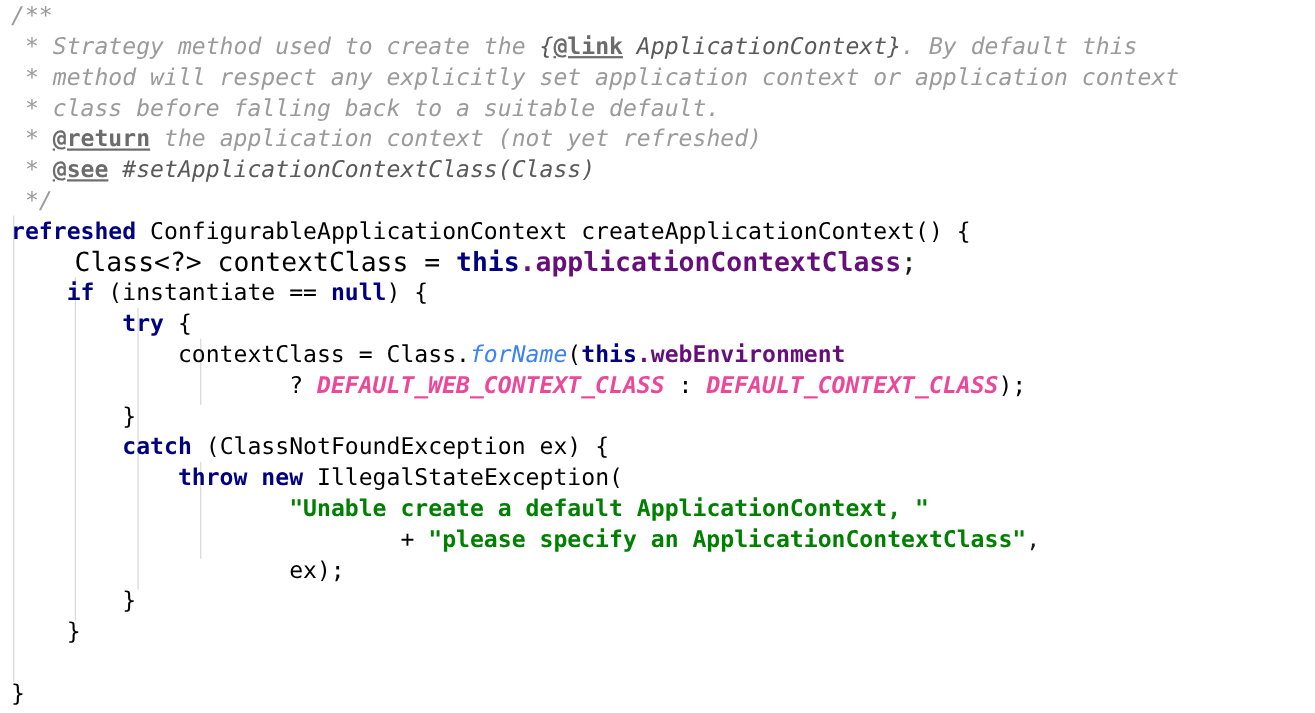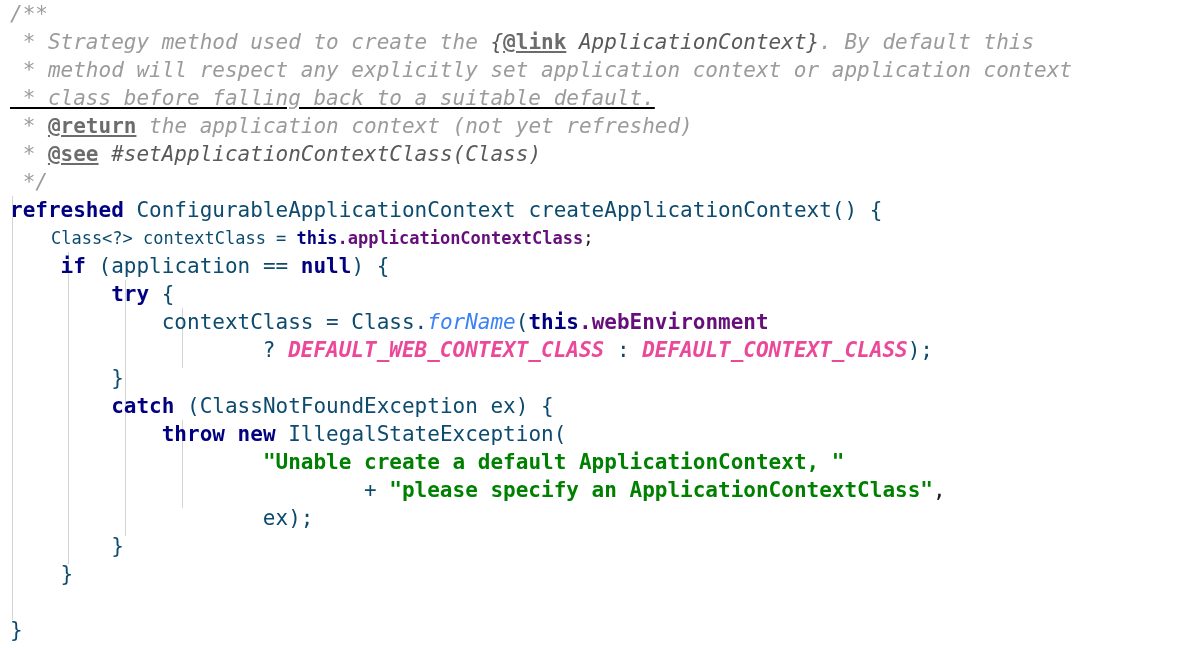--- a/index.html
+++ b/index.html
@@ -43,21 +43,21 @@
     left: 10px;
     height: 28px;
     line-height: 28px;
     white-space: pre;
     font-size: 21px;
     font-family: "DejaVu Sans Mono", "Liberation Mono", monospace;
     letter-spacing: 0px;
   }
 
   
-  .t-plain    { color: #0c4a6e; }
+  .t-plain    { color: #000000; }
   .t-punct    { color: #1a1a1a; }
   .t-keyword  { color: #000080; font-weight: bold; }
   .t-field    { color: #660e7a; font-weight: bold; }
   .t-static   { color: #ec4899; font-weight: bold; font-style: italic; }
   .t-string   { color: #008000; font-weight: bold; }
   .t-method   { color: #3b82f6; font-style: italic; }
   .t-comment  { color: #9b9b9b; font-style: italic; }
   .t-doctag   { color: #6c6c6c; font-weight: bold; text-decoration: underline; }
   .t-docref   { color: #5a5a5a; font-style: italic; }
 </style>
@@ -69,27 +69,27 @@
       <div class="indent-guide" style="left: 12px; top: 196px; height: 424px; background: rgb(212, 212, 212);"></div>
       <div class="indent-guide" style="left: 68px; top: 252px; height: 312px; background: rgb(212, 212, 212);"></div>
       <div class="indent-guide" style="left: 125px; top: 280px; height: 256px; background: rgb(212, 212, 212);"></div>
       <div class="indent-guide" style="left: 182px; top: 308px; height: 60px; background: rgb(212, 212, 212);"></div>
       <div class="indent-guide" style="left: 182px; top: 420px; height: 88px; background: rgb(212, 212, 212);"></div>
     </div>
   <div id="code-surface">
       <div class="code-line" style="top: 0px; font-size: 21px;"><span class="t-comment">/**</span></div>
       <div class="code-line" style="top: 28px; font-size: 21px;"><span class="t-comment"> * Strategy method used to create the </span><span class="t-docref">{</span><span class="t-doctag">@link</span><span class="t-docref"> ApplicationContext}</span><span class="t-comment">. By default this</span></div>
       <div class="code-line" style="top: 56px; font-size: 21px;"><span class="t-comment"> * method will respect any explicitly set application context or application context</span></div>
-      <div class="code-line" style="top: 84px; font-size: 21px; text-decoration: underline;"><span class="t-comment"> * class before falling back to a suitable default.</span></div>
+      <div class="code-line" style="top: 84px; font-size: 21px;"><span class="t-comment"> * class before falling back to a suitable default.</span></div>
       <div class="code-line" style="top: 112px; font-size: 21px;"><span class="t-comment"> * </span><span class="t-doctag">@return</span><span class="t-comment"> the application context (not yet refreshed)</span></div>
       <div class="code-line" style="top: 140px; font-size: 21px;"><span class="t-comment"> * </span><span class="t-doctag">@see</span><span class="t-docref"> #setApplicationContextClass(Class)</span></div>
       <div class="code-line" style="top: 168px; font-size: 21px;"><span class="t-comment"> */</span></div>
       <div class="code-line" style="top: 196px; font-size: 21px;"><span class="t-keyword">refreshed</span><span class="t-plain"> ConfigurableApplicationContext createApplicationContext() {</span></div>
-      <div class="code-line" style="top: 224px; font-size: 17px;"><span class="t-plain">    Class&lt;?&gt; contextClass = </span><span class="t-keyword">this</span><span class="t-field">.</span><span class="t-field">applicationContextClass</span><span class="t-punct">;</span></div>
-      <div class="code-line" style="top: 252px; font-size: 21px;"><span class="t-plain">    </span><span class="t-keyword">if</span><span class="t-plain"> (application == </span><span class="t-keyword">null</span><span class="t-plain">) {</span></div>
+      <div class="code-line" style="top: 224px; font-size: 24px;"><span class="t-plain">    Class&lt;?&gt; contextClass = </span><span class="t-keyword">this</span><span class="t-field">.</span><span class="t-field">applicationContextClass</span><span class="t-punct">;</span></div>
+      <div class="code-line" style="top: 252px; font-size: 21px;"><span class="t-plain">    </span><span class="t-keyword">if</span><span class="t-plain"> (instantiate == </span><span class="t-keyword">null</span><span class="t-plain">) {</span></div>
       <div class="code-line" style="top: 280px; font-size: 21px;"><span class="t-plain">        </span><span class="t-keyword">try</span><span class="t-plain"> {</span></div>
       <div class="code-line" style="top: 308px; font-size: 21px;"><span class="t-plain">            contextClass = Class.</span><span class="t-method">forName</span><span class="t-plain">(</span><span class="t-keyword">this</span><span class="t-field">.</span><span class="t-field">webEnvironment</span></div>
       <div class="code-line" style="top: 336px; font-size: 21px;"><span class="t-plain">                    ? </span><span class="t-static">DEFAULT_WEB_CONTEXT_CLASS</span><span class="t-plain"> : </span><span class="t-static">DEFAULT_CONTEXT_CLASS</span><span class="t-plain">);</span></div>
       <div class="code-line" style="top: 364px; font-size: 21px;"><span class="t-plain">        }</span></div>
       <div class="code-line" style="top: 392px; font-size: 21px;"><span class="t-plain">        </span><span class="t-keyword">catch</span><span class="t-plain"> (ClassNotFoundException ex) {</span></div>
       <div class="code-line" style="top: 420px; font-size: 21px;"><span class="t-plain">            </span><span class="t-keyword">throw</span><span class="t-plain"> </span><span class="t-keyword">new</span><span class="t-plain"> IllegalStateException(</span></div>
       <div class="code-line" style="top: 448px; font-size: 21px;"><span class="t-plain">                    </span><span class="t-string">"Unable create a default ApplicationContext, "</span></div>
       <div class="code-line" style="top: 476px; font-size: 21px;"><span class="t-plain">                            + </span><span class="t-string">"please specify an ApplicationContextClass"</span><span class="t-punct">,</span></div>
       <div class="code-line" style="top: 504px; font-size: 21px;"><span class="t-plain">                    ex);</span></div>
       <div class="code-line" style="top: 532px; font-size: 21px;"><span class="t-plain">        }</span></div>

